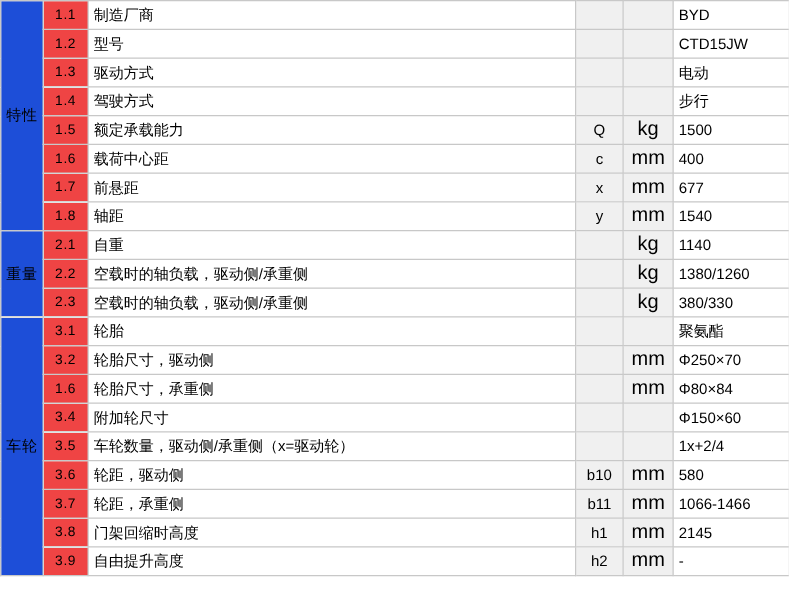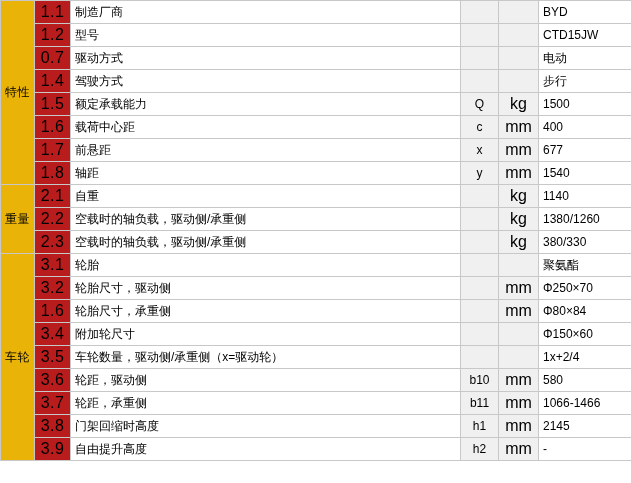--- a/index.html
+++ b/index.html
@@ -31,30 +31,30 @@
   }
   
   col.c-group { width: 34px; }
   col.c-num   { width: 36px; }
   col.c-name  { width: 390px; }
   col.c-sym   { width: 38px; }
   col.c-unit  { width: 40px; }
   col.c-val   { width: 93px; }
 
   td.group {
-    background: #eab308;
+    background: #1d4ed8;
     text-align: center;
     font-size: 12px;
     font-weight: normal;
     letter-spacing: 0.5px;
   }
   td.num {
-    background: #b91c1c;
-    text-align: center;
-    font-size: 16px;
+    background: #ef4444;
+    text-align: center;
+    font-size: 11px;
     letter-spacing: 0.5px;
   }
   td.name {
     background: #ffffff;
     text-align: left;
     padding-left: 8px;
     font-size: 12px;
   }
   td.sym {
     background: #f0f0f0;
@@ -94,21 +94,21 @@
         <td class="val">BYD</td>
       </tr>
       <tr>
         <td class="num">1.2</td>
         <td class="name">型号</td>
         <td class="sym"></td>
         <td class="unit"></td>
         <td class="val">CTD15JW</td>
       </tr>
       <tr>
-        <td class="num">0.7</td>
+        <td class="num">1.3</td>
         <td class="name">驱动方式</td>
         <td class="sym"></td>
         <td class="unit"></td>
         <td class="val">电动</td>
       </tr>
       <tr>
         <td class="num">1.4</td>
         <td class="name">驾驶方式</td>
         <td class="sym"></td>
         <td class="unit"></td>

